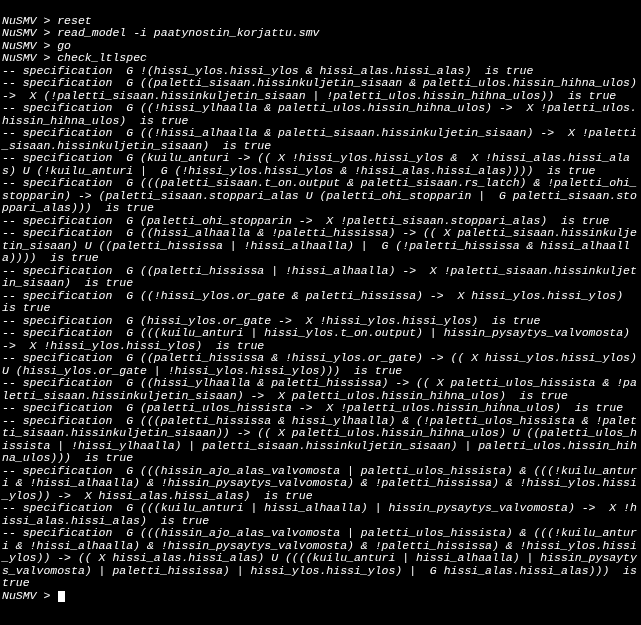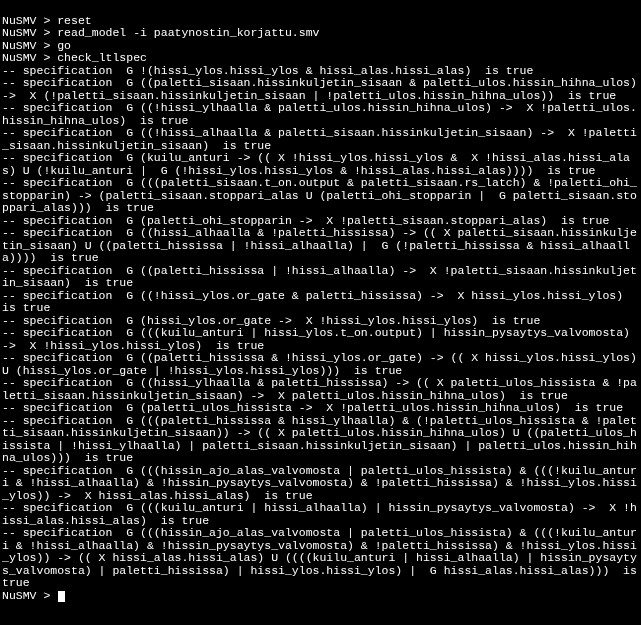--- a/index.html
+++ b/index.html
@@ -1,15 +1,15 @@
 <!DOCTYPE html>
 <html><head>
 <meta charset="utf-8">
 <style>
-  * { margin: 0; padding: 0; box-sizing: border-box; }
+  * { margin: 0; padding: 0; box-sizing: border-box; font-style: italic; }
   html, body {
     width: 641px;
     height: 625px;
     background: #000;
     color: #fff;
     font-family: "Courier New", Courier, monospace;
     font-size: 11.5px;
     line-height: 12.5px;
     overflow: hidden;
   }

